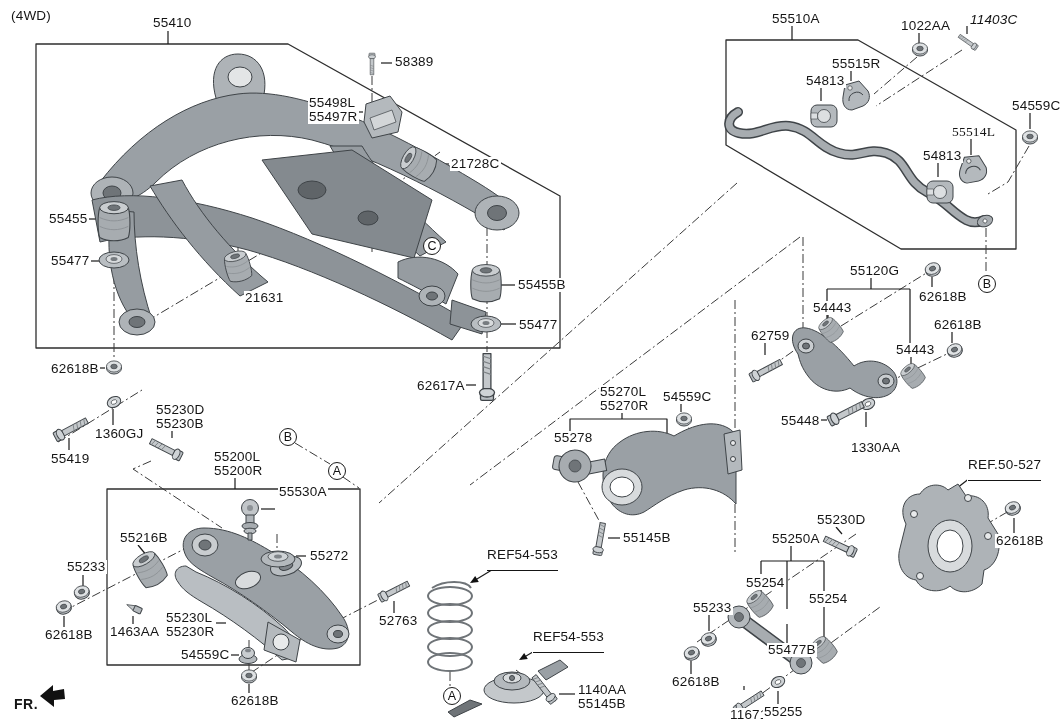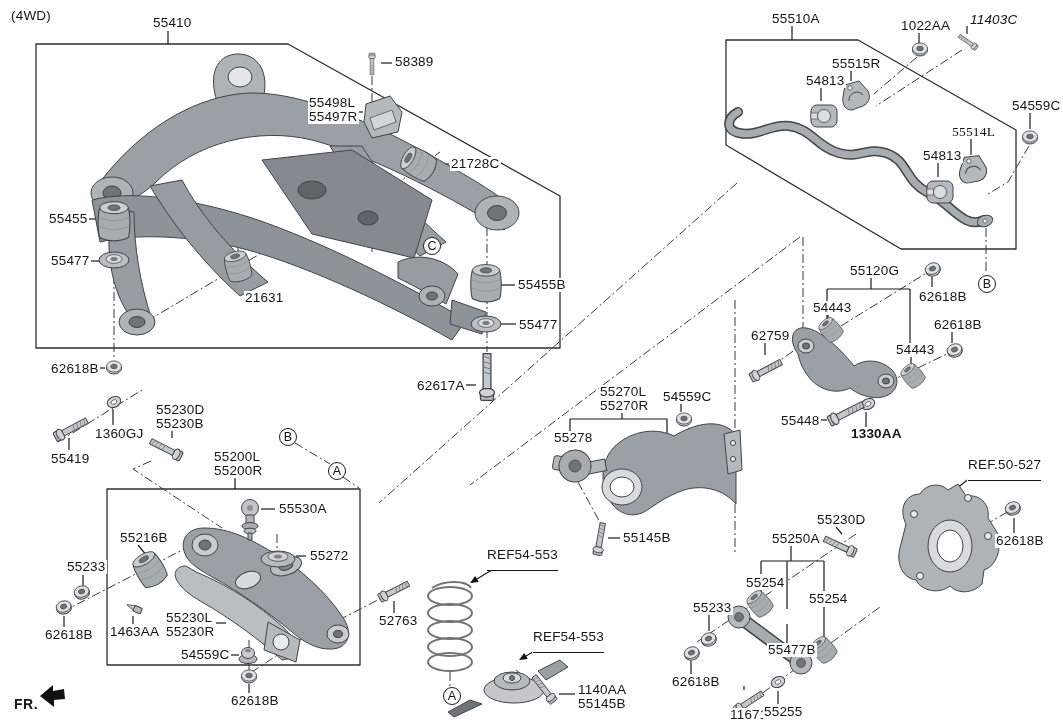--- a/index.html
+++ b/index.html
@@ -400,21 +400,21 @@
         <span class="ln">55419</span>
       </div>
       <div class="lbl" style="left: 155px; top: 403px;">
         <span class="ln">55230D</span>
         <span class="ln">55230B</span>
       </div>
       <div class="lbl" style="left: 213px; top: 450px;">
         <span class="ln">55200L</span>
         <span class="ln">55200R</span>
       </div>
-      <div class="lbl" style="left: 278px; top: 502px;">
+      <div class="lbl" style="left: 278px; top: 485px;">
         <span class="ln">55530A</span>
       </div>
       <div class="lbl" style="left: 119px; top: 531px;">
         <span class="ln">55216B</span>
       </div>
       <div class="lbl" style="left: 309px; top: 549px;">
         <span class="ln">55272</span>
       </div>
       <div class="lbl" style="left: 66px; top: 560px;">
         <span class="ln">55233</span>
@@ -499,21 +499,21 @@
       </div>
       <div class="lbl" style="left: 895px; top: 343px;">
         <span class="ln">54443</span>
       </div>
       <div class="lbl" style="left: 750px; top: 329px;">
         <span class="ln">62759</span>
       </div>
       <div class="lbl" style="left: 780px; top: 414px;">
         <span class="ln">55448</span>
       </div>
-      <div class="lbl" style="left: 850px; top: 427px; font-weight: bold;">
+      <div class="lbl" style="left: 850px; top: 441px;">
         <span class="ln">1330AA</span>
       </div>
       <div class="lbl ul" style="left: 967px; top: 458px;">
         <span class="ln">REF.50-527</span>
       </div>
       <div class="lbl" style="left: 995px; top: 534px;">
         <span class="ln">62618B</span>
       </div>
       <div class="lbl" style="left: 816px; top: 513px;">
         <span class="ln">55230D</span>

